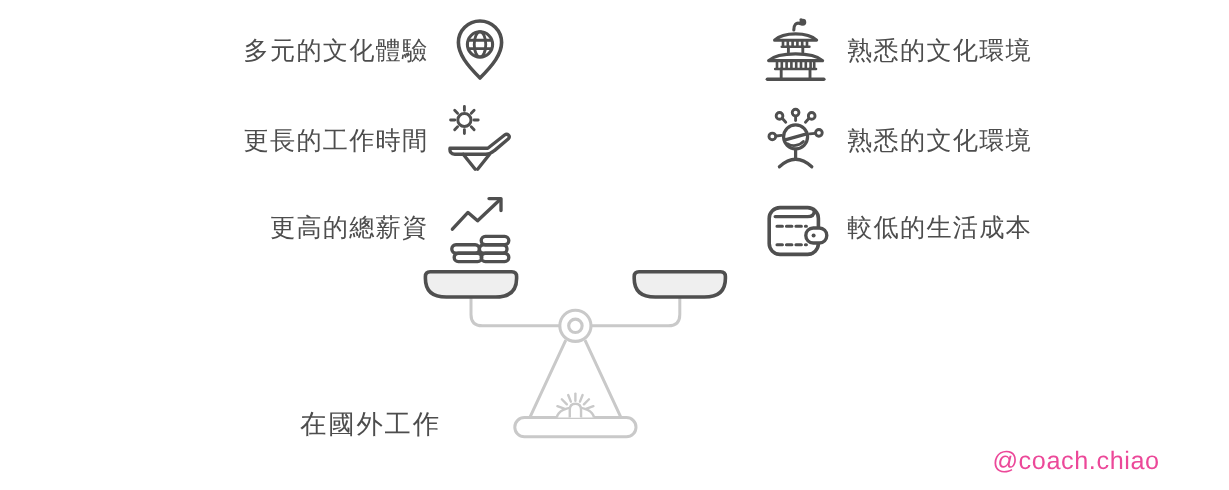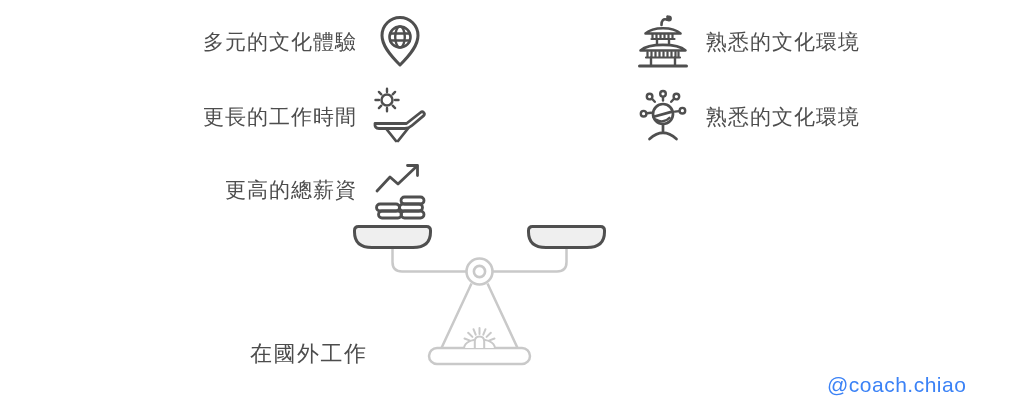--- a/index.html
+++ b/index.html
@@ -7,21 +7,21 @@
     position:relative;width:1024px;height:408px;background:#ffffff;overflow:hidden;
     font-family:"Liberation Sans","DejaVu Sans",sans-serif;
   }
   .row{position:absolute;height:66px;display:flex;align-items:center;gap:13px;}
   .row.left{left:0;width:430px;justify-content:flex-end;}
   .row.right{left:530px;width:330px;justify-content:flex-end;}
   .row-label{font-size:21px;font-weight:500;color:#4d4d4d;letter-spacing:1px;white-space:nowrap;}
   .icon-box{width:60px;height:60px;flex:0 0 60px;}
   .icon-box svg{display:block;}
   .footer-label{position:absolute;font-size:22px;font-weight:500;color:#4d4d4d;letter-spacing:1.5px;white-space:nowrap;margin-top:12px;}
-  .watermark{position:absolute;left:827px;top:373px;font-size:21px;color:#3b82f6;letter-spacing:0.5px;}
+  .watermark{position:absolute;left:827px;top:373px;font-size:21px;color:#ec4899;letter-spacing:0.5px;}
   .scale-svg{position:absolute;left:340px;top:215px;}
   
   .ink{stroke:#4f4f4f;}
   .lite{stroke:#c9c9c9;}
 </style>
 </head>
 <body>
 
 <div class="canvas">
 
@@ -97,20 +97,33 @@
           <circle cx="43.4" cy="9.6" r="2.8" stroke-width="2.4"></circle>
         <path d="M18.2,25.8 L13.8,26.3" stroke-width="2.4"></path>
           <circle cx="10.6" cy="26.7" r="2.8" stroke-width="2.4"></circle>
         <path d="M41.8,24.6 L46.2,24.1" stroke-width="2.4"></path>
           <circle cx="49.4" cy="23.7" r="2.8" stroke-width="2.4"></circle>
       </svg>
     </span>
     <span class="row-label">熟悉的文化環境</span>
   </div>
 
+  <div class="row right" style="top:157px">
+    <span class="icon-box">
+      <svg width="60" height="60" viewBox="0 0 60 60" fill="none" stroke="#4f4f4f" stroke-width="3" stroke-linecap="round" stroke-linejoin="round">
+        <rect x="8" y="13" width="41" height="39" rx="9"></rect>
+        <path d="M13,20.5 H40 Q45.5,20.5 45.5,16" stroke-width="2.8"></path>
+        <path d="M14.5,28.5 H39" stroke-width="2.6" stroke-dasharray="4.5 3.4"></path>
+        <path d="M14.5,44 H39" stroke-width="2.6" stroke-dasharray="4.5 3.4"></path>
+        <rect x="38.5" y="30" width="17.5" height="12.5" rx="6.2" fill="#ffffff" stroke-width="2.8"></rect>
+        <circle cx="45" cy="36.2" r="1.7" fill="#4f4f4f" stroke="none"></circle>
+      </svg>
+    </span>
+    <span class="row-label">較低的生活成本</span>
+  </div>
 
   <svg class="scale-svg" width="280" height="155" viewBox="340 215 280 155">
 
     <path class="lite" d="M392.5,246 L392.5,262 Q392.5,271.5 402,271.5 L557,271.5 Q566.5,271.5 566.5,262 L566.5,246" fill="none" stroke-width="2.5"></path>
 
     <path class="lite" d="M471.5,283.5 L441,349 M487.5,283.5 L518,349" fill="none" stroke-width="2.5"></path>
 
     <rect class="lite" x="429" y="348" width="101" height="16" rx="8" fill="#ffffff" stroke-width="2.5"></rect>
 
     <g class="lite" stroke-width="2" stroke-linecap="round">

